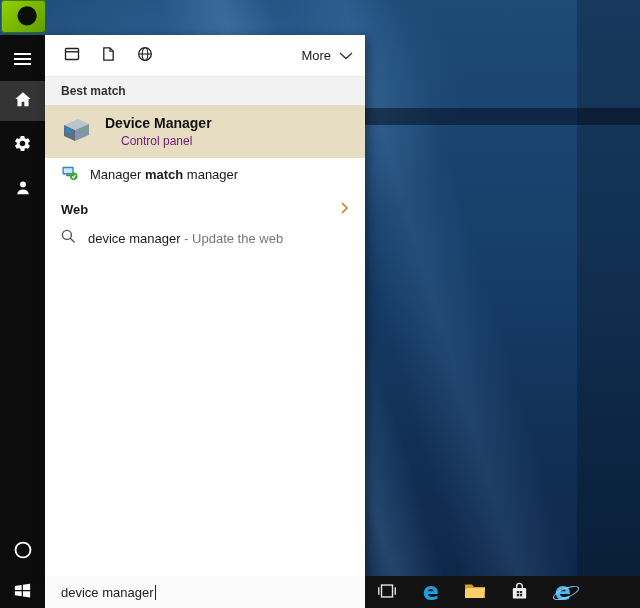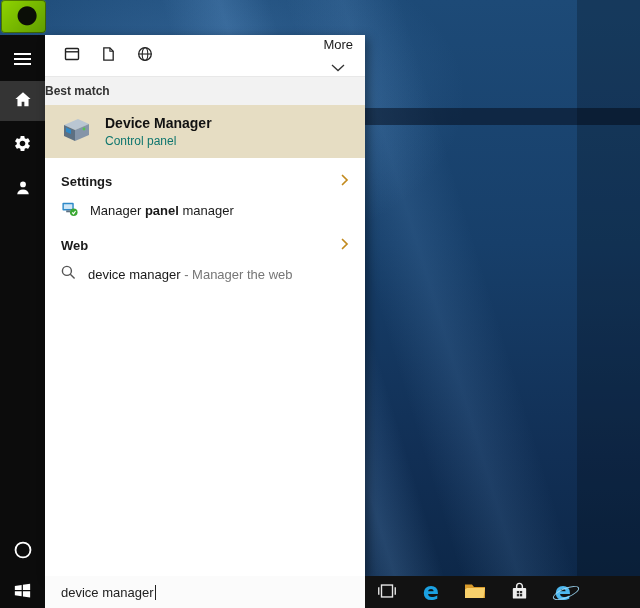--- a/index.html
+++ b/index.html
@@ -36,28 +36,28 @@
 
   
   .panel { position:absolute; left:45px; top:35px; width:320px; height:541px; background:#fff;
            box-shadow:3px 3px 10px rgba(0,0,0,.4); }
   .filter-bar { height:42px; display:flex; align-items:center; padding:0 12px 0 19px;
                 border-bottom:1px solid #e8e8e8; }
   .filter-btn { border:0; background:none; cursor:pointer; margin-right:21px;
                 display:flex; align-items:center; }
   .more-btn { margin-left:auto; border:0; background:none; cursor:pointer;
               display:flex; align-items:center; gap:8px; font-size:13px; color:#1a1a1a;
-              font-family:"Liberation Sans", sans-serif;flex-direction:column; }
+              font-family:"Liberation Sans", sans-serif; }
   .bm-header { height:28px; background:#f2f2f2; display:flex; align-items:center;
-               font-size:12px; font-weight:bold; color:#333; }
+               padding-left:16px; font-size:12px; font-weight:bold; color:#333; }
   .bm-result { height:53px; background:#e6ddc3; display:flex; align-items:center;
                padding-left:15px; cursor:pointer; }
   .bm-text { margin-left:13px; }
   .bm-title { font-size:14px; font-weight:bold; color:#111; }
-  .bm-sub { font-size:12px; color:#0f766e; margin-top:3px; }
+  .bm-sub { font-size:12px; color:#701a75; margin-top:3px;margin-left:16px; }
   .sec-header { height:26px; margin-top:10px; display:flex; align-items:center;
                 justify-content:space-between; padding:0 16px; cursor:pointer; }
   .sec-header .lbl { font-size:13px; font-weight:bold; color:#1a1a1a; }
   .list-item { height:32px; display:flex; align-items:center; padding-left:16px;
                font-size:13px; color:#1a1a1a; cursor:pointer; }
   .list-item .txt { margin-left:12px; }
   .bold { font-weight:bold; }
   .dim { color:#767676; }
   .web-gap { margin-top:6px; }
 
@@ -193,59 +193,51 @@
           <polygon points="6,11.5 11,13.8 11,18 6,15.7" fill="#2d89c8"></polygon>
           <circle cx="24" cy="13" r="1.4" fill="#55c24e"></circle>
         </svg>
       </span>
       <span class="bm-text">
         <div class="bm-title">Device Manager</div>
         <div class="bm-sub">Control panel</div>
       </span>
     </div>
 
-    <div class="sec-header">
-      <span class="lbl">Settings</span>
-      <span>
-        <svg viewBox="0 0 8 12" width="8" height="12">
-            <polyline points="1.5,1.5 6,6 1.5,10.5" fill="none" stroke="#c28a1e" stroke-width="1.7" stroke-linecap="round"></polyline>
-          </svg>
-      </span>
-    </div>
 
     <div class="list-item">
       <span>
         <svg viewBox="0 0 18 18" width="17" height="17">
           <rect x="1.5" y="3" width="12" height="8" rx="1" fill="#2d89c8"></rect>
           <rect x="3" y="4.5" width="9" height="5" fill="#cfe7f7"></rect>
           <rect x="5.5" y="11" width="4" height="2" fill="#5d7082"></rect>
           <circle cx="13.5" cy="13" r="4" fill="#3aa832"></circle>
           <polyline points="11.8,13.2 13.3,14.6 15.4,11.6" fill="none" stroke="#fff" stroke-width="1.2"></polyline>
         </svg>
       </span>
-      <span class="txt"><span>Manager </span><span class="bold">panel</span><span> manager</span></span>
+      <span class="txt"><span>Manager </span><span class="bold">match</span><span> manager</span></span>
     </div>
 
     <div class="sec-header web-gap">
       <span class="lbl">Web</span>
       <span>
         <svg viewBox="0 0 8 12" width="8" height="12">
             <polyline points="1.5,1.5 6,6 1.5,10.5" fill="none" stroke="#c28a1e" stroke-width="1.7" stroke-linecap="round"></polyline>
           </svg>
       </span>
     </div>
 
     <div class="list-item">
       <span>
         <svg viewBox="0 0 16 16" width="15" height="15">
             <circle cx="6.3" cy="6.3" r="4.8" fill="none" stroke="#555" stroke-width="1.5"></circle>
             <line x1="9.9" y1="9.9" x2="14.5" y2="14.5" stroke="#555" stroke-width="1.5"></line>
           </svg>
       </span>
-      <span class="txt"><span>device manager </span><span class="dim">- Manager the web</span></span>
+      <span class="txt"><span>device manager </span><span class="dim">- Update the web</span></span>
     </div>
 
   </div>
 
   <div class="searchbox">
     <span>device manager</span>
     <span class="caret"></span>
   </div>
 
   <div class="taskbar">

